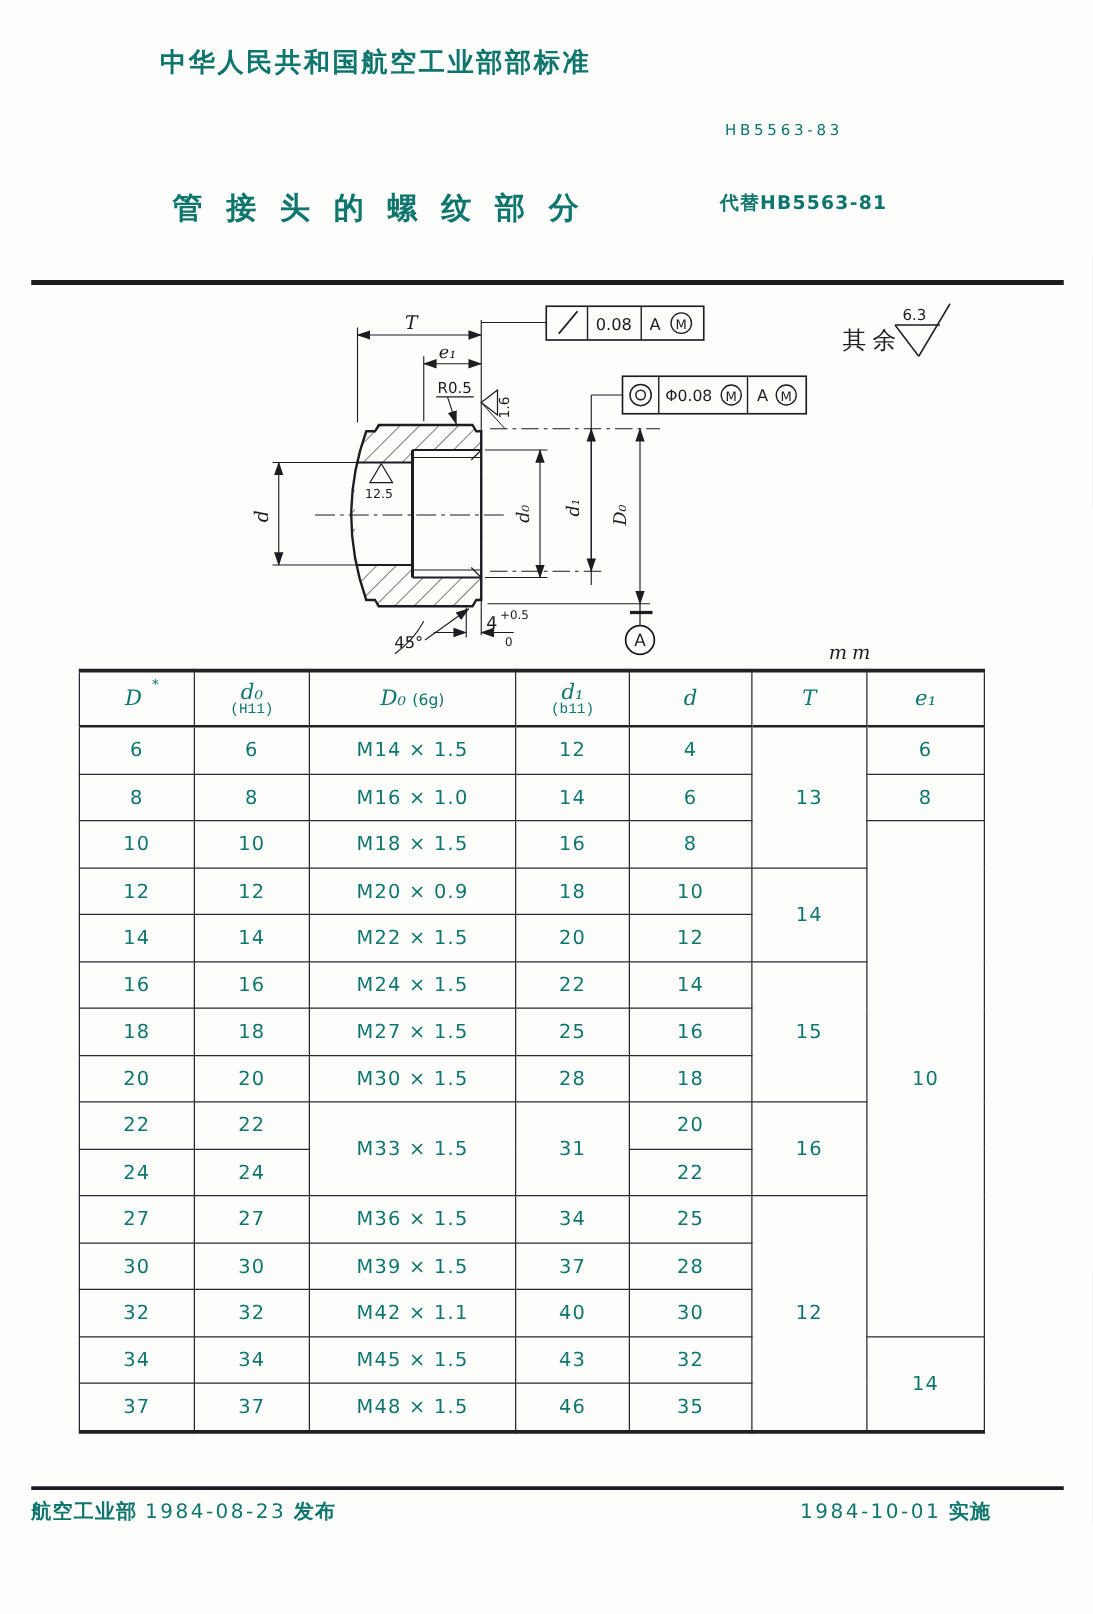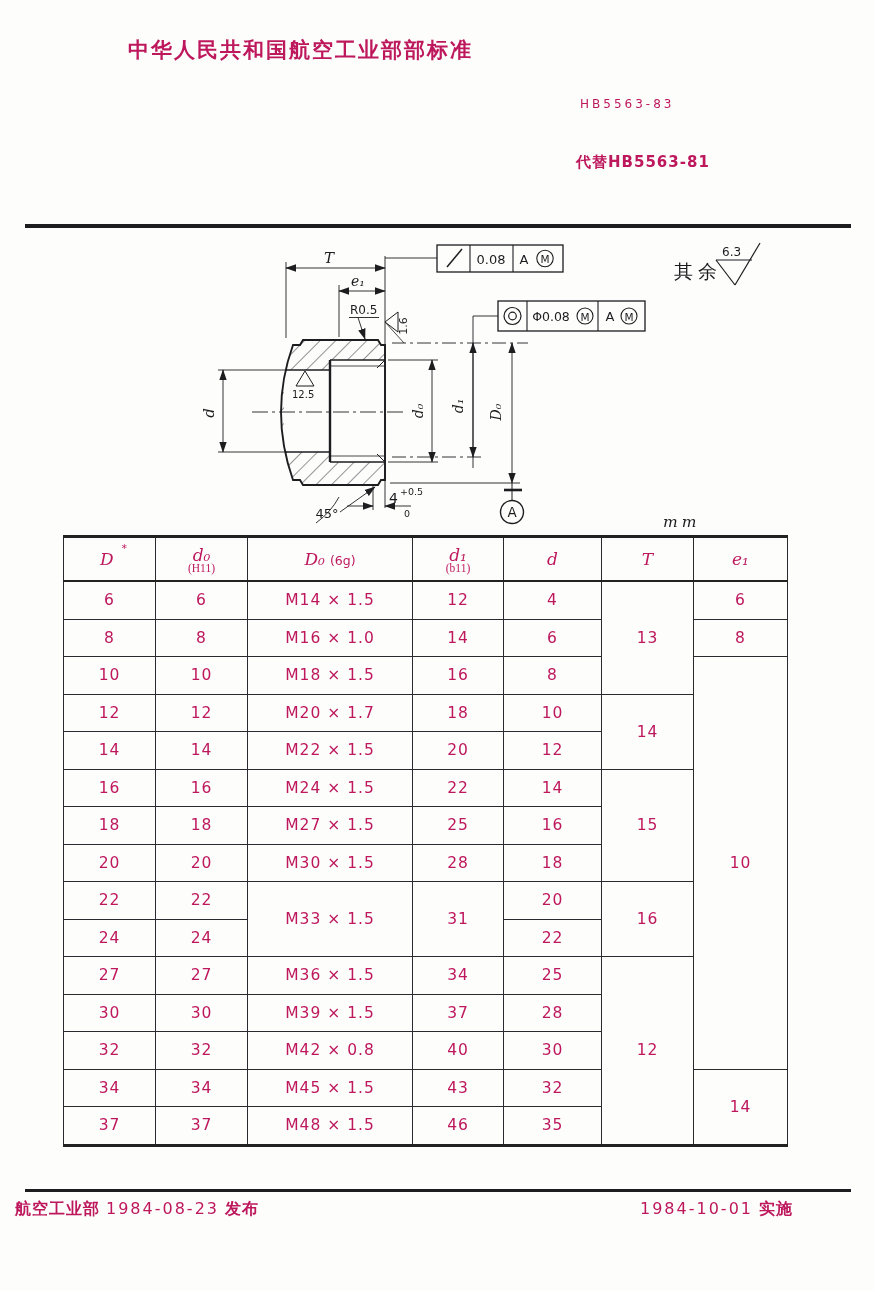--- a/index.html
+++ b/index.html
@@ -1,18 +1,18 @@
 <!DOCTYPE html>
 <html><head>
 <meta charset="utf-8">
 <style>
   html,body{margin:0;padding:0;background:#e8e8e8;}
   .page{
     position:relative; width:874px; height:1291px; margin:0 auto;
-    background:#fdfdfc; color:#be185d; overflow:hidden;
+    background:#fdfdfc; color:#0f766e; overflow:hidden;
     font-family:"DejaVu Sans","Liberation Sans",sans-serif;
   }
   .abs{position:absolute;}
   .org-line{left:128px; top:36px; font-size:21px; font-weight:bold; letter-spacing:2px;}
   .std-no{left:580px; top:97px; font-size:12px; letter-spacing:3px;}
   .doc-title{left:138px; top:150px; font-size:24px; font-weight:600; letter-spacing:19px; white-space:nowrap;}
   .replaces{left:576px; top:153px; font-size:15px; letter-spacing:1px;font-weight:bold;}
   .rule{background:#1d1d20;}
   .rule-top{left:25px; top:224px; width:826px; height:4px;}
   .rule-foot{left:25px; top:1189px; width:826px; height:3px;}
@@ -23,37 +23,38 @@
 
   .tbl-wrap{left:63px; top:535px; width:726px;}
   table{border-collapse:collapse; table-layout:fixed; width:724px;
         border-top:3px solid #222; border-bottom:3px solid #222;}
   th,td{border:1px solid #2a2a2e; text-align:center; vertical-align:middle;
         padding:0; font-weight:normal; overflow:hidden;}
   thead th{height:42px; border-bottom:2.5px solid #222; font-size:16px;}
   tbody td{height:36.5px; font-size:15.5px; letter-spacing:1px;}
   .var{font-family:"DejaVu Serif","Liberation Serif",serif; font-style:italic; font-size:17px;}
   .tol{display:block; font-size:11.5px; font-style:normal; letter-spacing:0;
-       font-family:Liberation Serif, serif; margin-top:-3px;}
+       font-family:Liberation Mono, monospace; margin-top:-3px;}
   .mark{font-size:11px; position:relative; top:-7px; left:8px; font-style:normal;}
   .inline-tol{font-size:12.5px; font-style:normal; letter-spacing:0; margin-left:5px;
        font-family:"DejaVu Sans","Liberation Sans",sans-serif;margin-top:48px;}
 
   .footnote{left:102px; top:1148px; font-size:17px; letter-spacing:2px;}
-  .footer-left{left:15px; top:1199px; font-size:16px; font-weight:bold; letter-spacing:1px;text-align:center;}
+  .footer-left{left:25px; top:1199px; font-size:16px; font-weight:bold; letter-spacing:1px;text-align:center;}
   .footer-right{left:622px; top:1199px; font-size:16px; font-weight:bold; letter-spacing:1px;margin-left:12px;}
   .f-date{font-weight:normal; letter-spacing:2px; padding:0 6px;}
 </style>
 </head>
 <body>
 
 <div class="page">
 
   <div class="abs org-line">中华人民共和国航空工业部部标准</div>
   <div class="abs std-no">HB5563-83</div>
+  <div class="abs doc-title">管接头的螺纹部分</div>
   <div class="abs replaces">代替HB5563-81</div>
   <div class="abs rule rule-top"></div>
 
   <svg class="abs" style="left:0;top:240px;" width="874" height="300" viewBox="0 0 874 300">
     <defs>
       <marker id="ar" viewBox="0 0 10 8" refX="9.3" refY="4" markerWidth="11" markerHeight="9" orient="auto-start-reverse" markerUnits="userSpaceOnUse">
         <path d="M0,0.6 L10,4 L0,7.4 Z" fill="#1d1d20"></path>
       </marker>
       <pattern id="hatch" width="11" height="11" patternUnits="userSpaceOnUse" patternTransform="rotate(45)">
         <line x1="0" y1="0" x2="0" y2="11" stroke="#2a2a2e" stroke-width="1"></line>
@@ -248,21 +249,21 @@
           <td>10</td>
           <td>10</td>
           <td>M18 × 1.5</td>
           <td>16</td>
           <td>8</td>
           <td rowspan="11">10</td>
         </tr>
         <tr>
           <td>12</td>
           <td>12</td>
-          <td>M20 × 1.7</td>
+          <td>M20 × 0.9</td>
           <td>18</td>
           <td>10</td>
           <td rowspan="2">14</td>
         </tr>
         <tr>
           <td>14</td>
           <td>14</td>
           <td>M22 × 1.5</td>
           <td>20</td>
           <td>12</td>
@@ -313,21 +314,21 @@
         <tr>
           <td>30</td>
           <td>30</td>
           <td>M39 × 1.5</td>
           <td>37</td>
           <td>28</td>
         </tr>
         <tr>
           <td>32</td>
           <td>32</td>
-          <td>M42 × 0.8</td>
+          <td>M42 × 1.1</td>
           <td>40</td>
           <td>30</td>
         </tr>
         <tr>
           <td>34</td>
           <td>34</td>
           <td>M45 × 1.5</td>
           <td>43</td>
           <td>32</td>
           <td rowspan="2">14</td>

